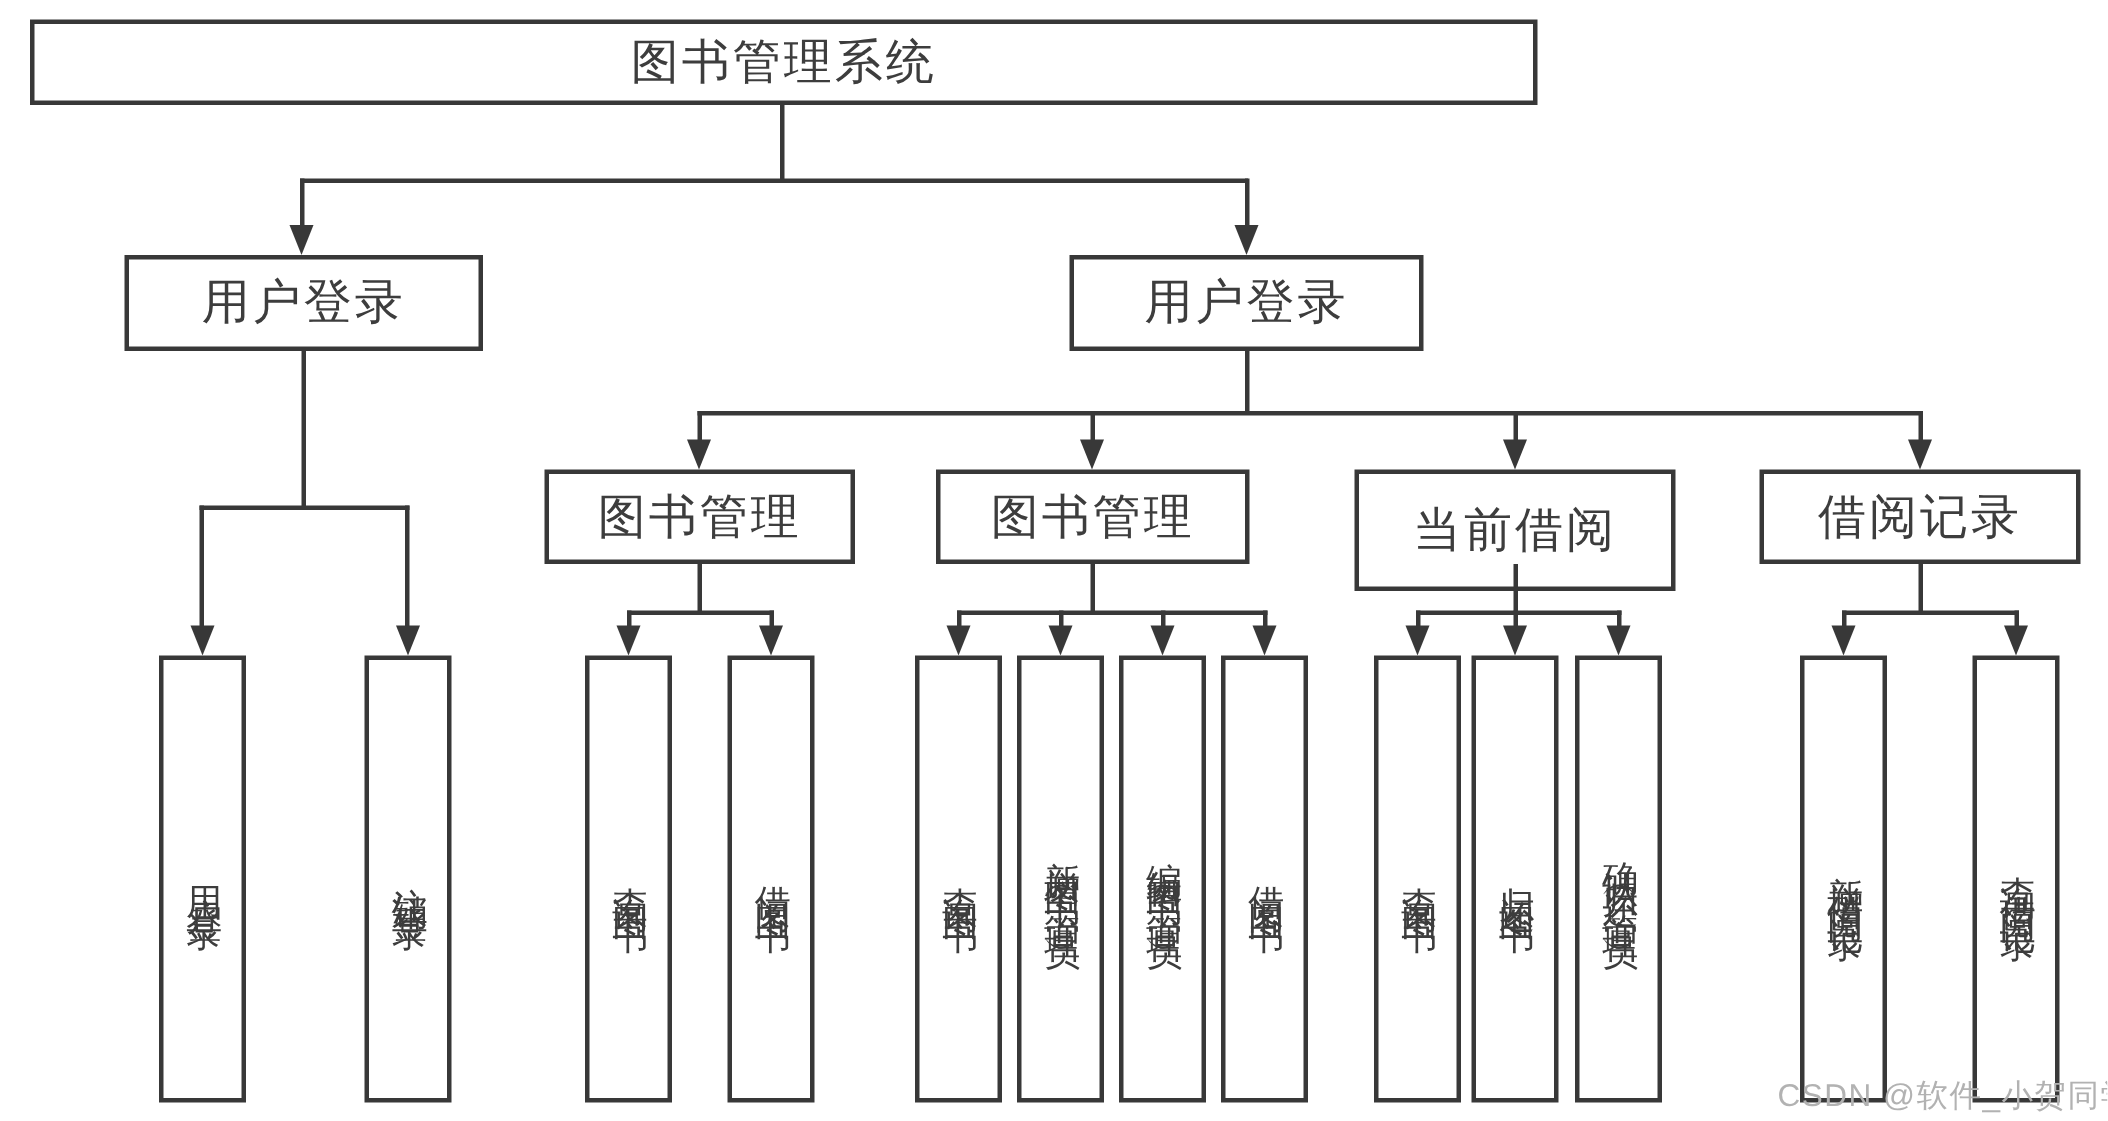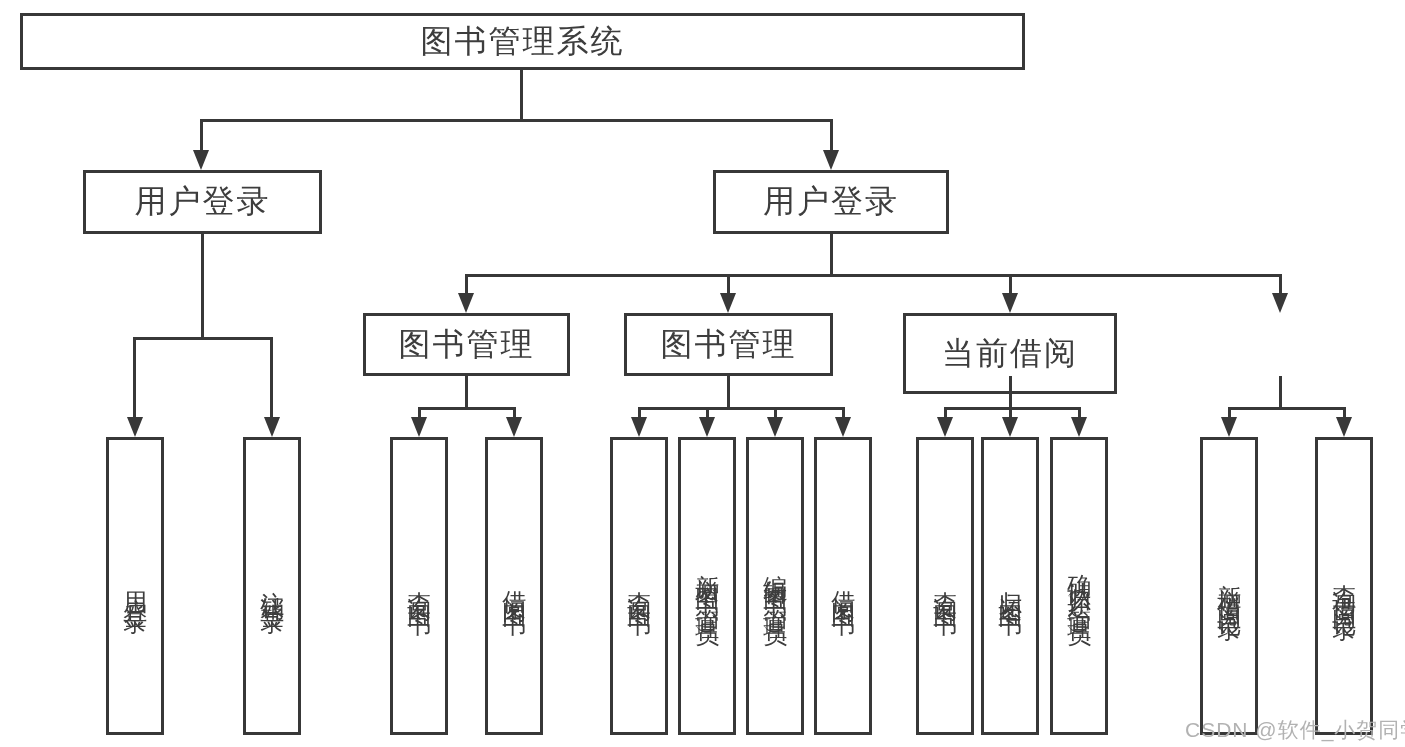--- a/index.html
+++ b/index.html
@@ -34,20 +34,23 @@
   </div>
 
   <div class="node hnode" style="left:363px;top:313px;width:207px;height:63px">
     <span class="lbl">图书管理</span>
   </div>
   <div class="node hnode" style="left:624px;top:313px;width:209px;height:63px">
     <span class="lbl">图书管理</span>
   </div>
   <div class="node hnode" style="left:903px;top:313px;width:214px;height:81px">
     <span class="lbl">当前借阅</span>
+  </div>
+  <div class="node hnode" style="left:1173px;top:313px;width:214px;height:63px">
+    <span class="lbl">借阅记录</span>
   </div>
 
   <div class="node vnode" style="left:106px;top:437px;width:58px;height:298px">
     <span class="lbl">用户登录</span>
   </div>
   <div class="node vnode" style="left:243px;top:437px;width:58px;height:298px">
     <span class="lbl">注销登录</span>
   </div>
 
   <div class="node vnode" style="left:390px;top:437px;width:58px;height:298px">

